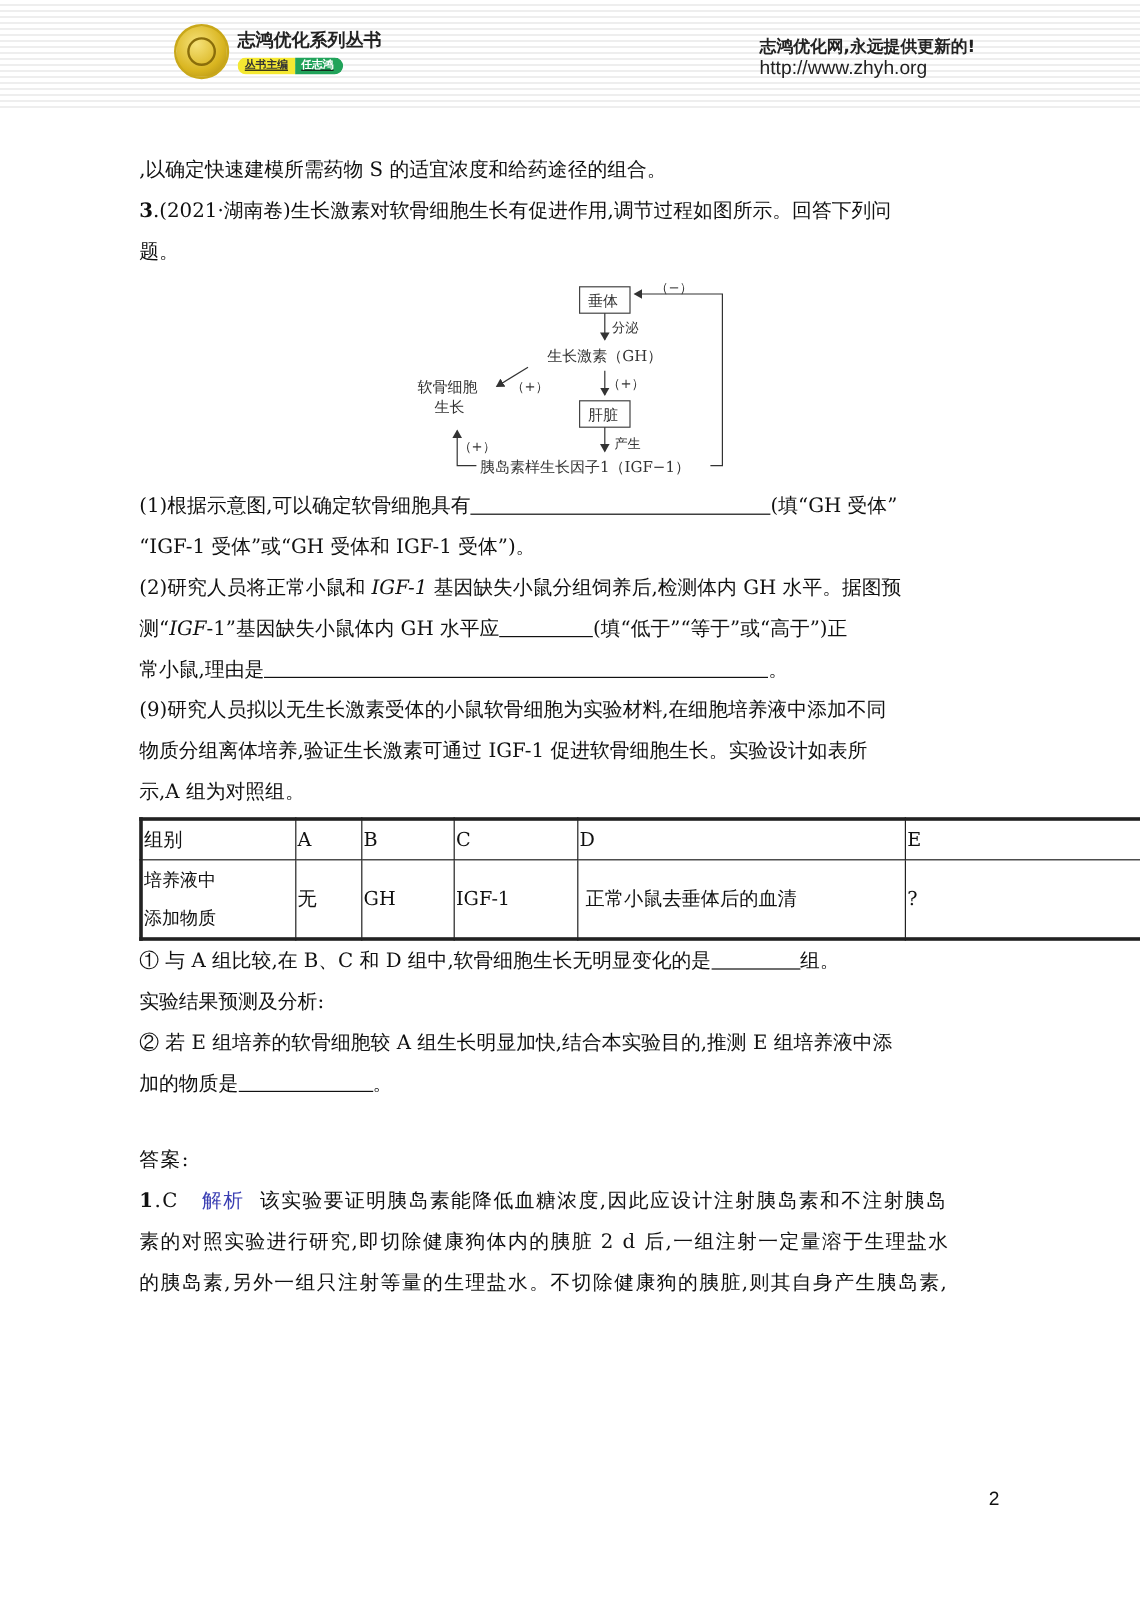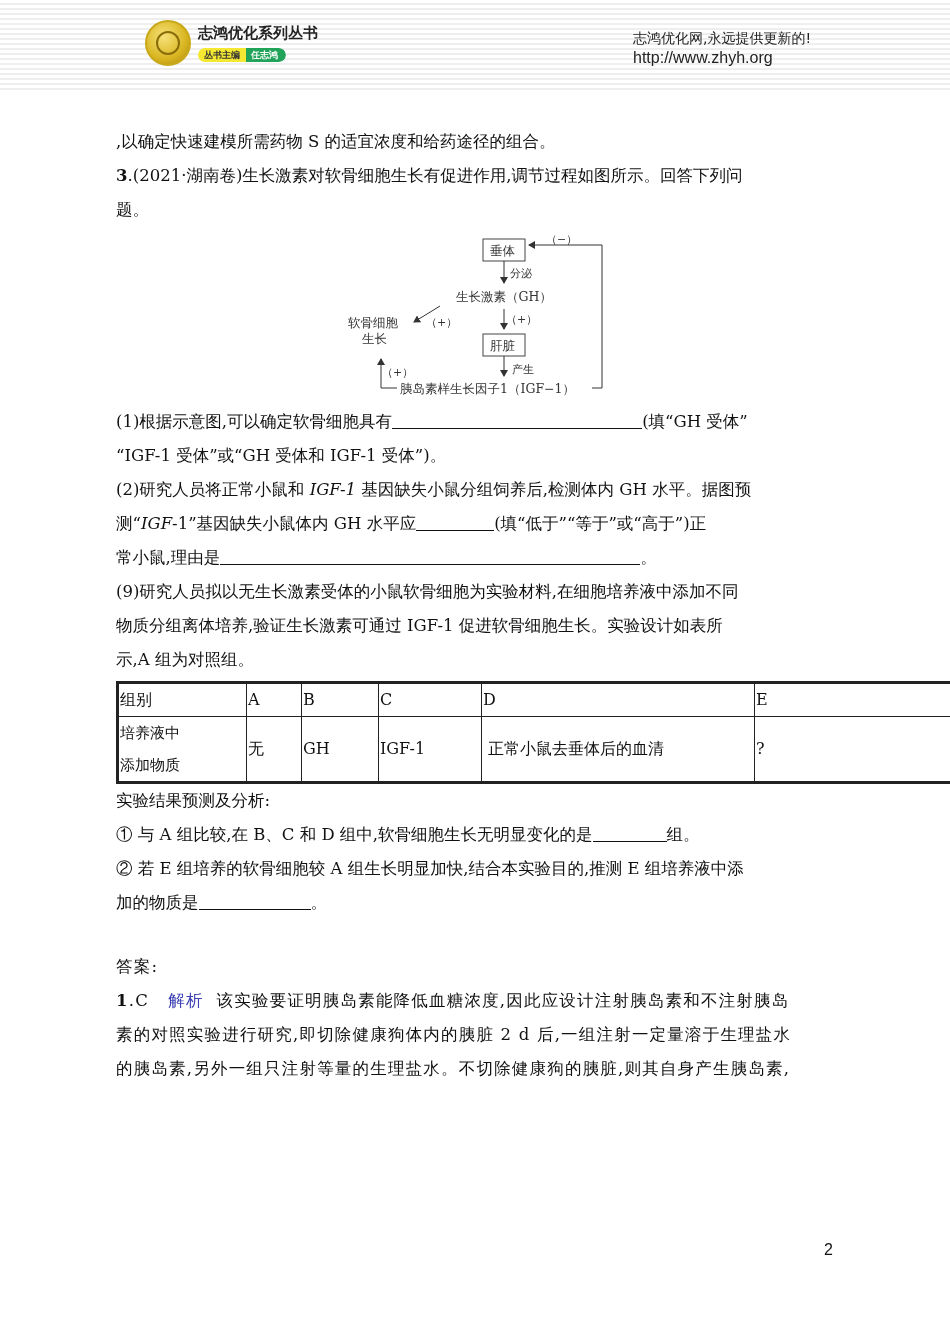--- a/index.html
+++ b/index.html
@@ -20,26 +20,26 @@
     .logo-medal::after {
       content: ""; position: absolute; left: 9px; top: 9px; width: 24px; height: 24px; border-radius: 50%;
       border: 2px solid #8a6d0a; box-sizing: border-box;
     }
     .brand-title {
       position: absolute; left: 198px; top: 24px; font-family: "DejaVu Sans", sans-serif; font-weight: bold;
       font-size: 15px; color: #222;
     }
     .brand-pill {
       position: absolute; left: 198px; top: 48px; height: 14px; display: flex; font-family: "DejaVu Sans", sans-serif;
-      font-size: 9px; font-weight: bold; border-radius: 7px; overflow: hidden;
+      font-size: 9px; font-weight: bold; border-radius: 7px; overflow: hidden; text-decoration: underline;
     }
     .brand-pill .p1 { background: #f4e832; color: #333; padding: 0 6px; line-height: 14px; }
     .brand-pill .p2 { background: #21a35a; color: #fff; padding: 0 8px 0 5px; line-height: 14px; border-radius: 0 7px 7px 0; }
     .site-slogan {
-      position: absolute; left: 633px; top: 30px; font-family: "DejaVu Sans", sans-serif; font-weight: normal;
+      position: absolute; left: 633px; top: 30px; font-family: "DejaVu Sans", sans-serif; font-weight: bold;
       font-size: 14px; color: #222;
     }
     .site-url {
       position: absolute; left: 633px; top: 49px; font-family: "Liberation Sans", sans-serif; font-size: 16px; color: #222;
     }
     .content {
       position: absolute; left: 116px; top: 125px; width: 720px; font-size: 16.5px; line-height: 34px;
     }
     .content p { margin: 0; }
     .blank { display: inline-block; border-bottom: 1px solid #111; height: 22px; vertical-align: -2px; }
@@ -157,24 +157,24 @@
       </td>
       <td>无</td>
       <td>GH</td>
       <td>IGF-1</td>
       <td style="padding-left:6px;">正常小鼠去垂体后的血清</td>
       <td>?</td>
     </tr>
   </tbody>
     </table>
 
-  <p>实验结果预测及分析:</p>
   <p>
     <span>① 与 A 组比较,在 B、C 和 D 组中,软骨细胞生长无明显变化的是</span><span class="blank" style="width:74px"></span><span>组。</span>
   </p>
+  <p>实验结果预测及分析:</p>
   <p>② 若 E 组培养的软骨细胞较 A 组生长明显加快,结合本实验目的,推测 E 组培养液中添</p>
   <p>
     <span>加的物质是</span><span class="blank" style="width:112px"></span><span>。</span>
   </p>
 
   <div class="answer-gap"></div>
 
   <div class="answers">
     <p>答案:</p>
     <p>

